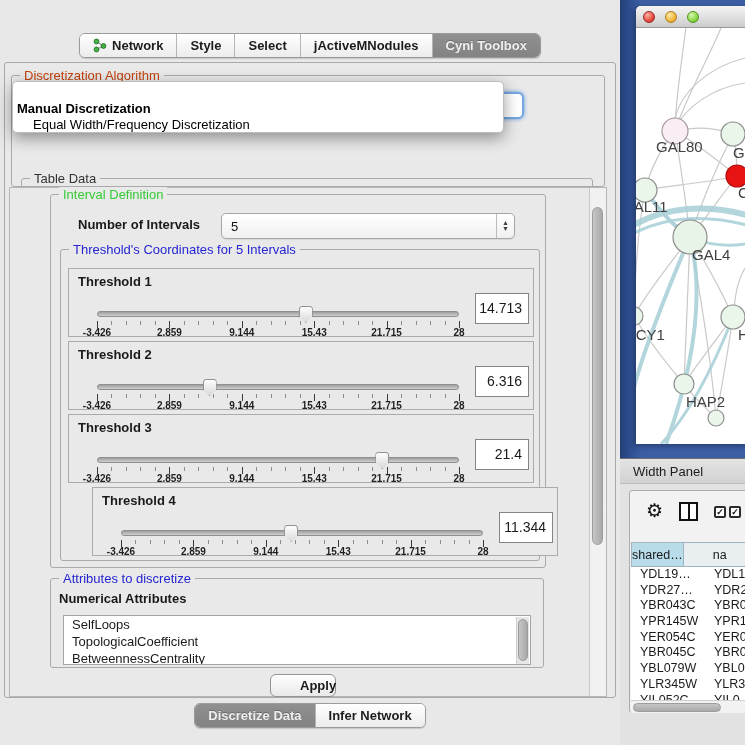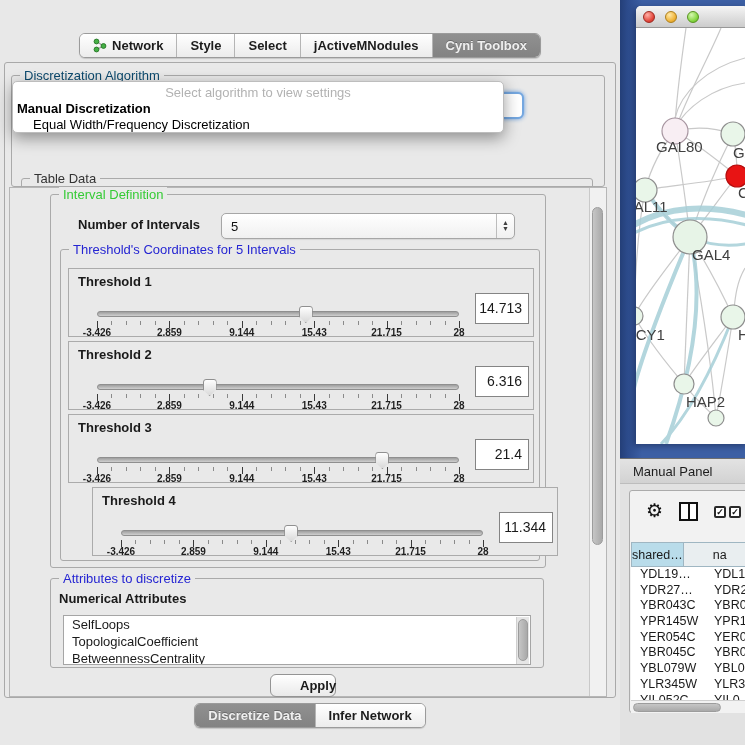--- a/index.html
+++ b/index.html
@@ -26,21 +26,21 @@
   .seg:first-child { border-left:none; }
   .seg.active { background:linear-gradient(#909090,#838383); color:#efefef; text-shadow:0 -1px 0 rgba(0,0,0,.25); }
 
   #main-panel { left:4px; top:62px; width:612px; height:636px;
     border:1px solid #a9a9a9; border-radius:3px; background:#e9e9e9; }
 
   .groupbox { position:absolute; border:1px solid #aaaaaa; border-radius:3px; }
   .grouplabel { position:absolute; top:-8px; left:8px; padding:0 4px; background:#e9e9e9; font-size:13px; white-space:nowrap; }
   .glabel-green { color:#35cb35; }
   .glabel-blue  { color:#2525d2; }
-  .glabel-dim   { color:#0c4a6e; }
+  .glabel-dim   { color:#c2410c; }
   .glabel-dark  { color:#333; }
 
   
   .combo { position:absolute; background:linear-gradient(#ffffff,#f0f0f0); border:1px solid #a6a6a6;
     border-radius:5px; font-size:13px; box-shadow:0 1px 1px rgba(0,0,0,.08); }
   .combo .val { position:absolute; left:9px; top:50%; transform:translateY(-50%); color:#111; }
   .combo .stepper { position:absolute; right:0; top:0; bottom:0; width:18px; border-left:1px solid #bcbcbc;
     display:flex; flex-direction:column; align-items:center; justify-content:center; color:#3f3f3f; }
   .combo .stepper span { font-size:7px; line-height:6px; }
 
@@ -389,21 +389,20 @@
       <div id="apply-btn">Apply</div>
 
       <div class="vtrack" style="right:0; top:0; width:17px; height:508px;">
         <div class="vthumb" style="left:2px; top:19px; width:11px; height:338px;"></div>
       </div>
     </div>
   </div>
 
   <div id="algo-combo-frag" class="abs"></div>
   <div id="algo-popup" class="abs">
-    <div class="prompt">Select algorithm to view settings</div>
     <div class="opt1">Manual Discretization</div>
     <div class="opt2">Equal Width/Frequency Discretization</div>
   </div>
 
   <div class="segbar abs" style="top:703px;">
     <div class="segwrap">
       <div class="seg active">
           <span>Discretize Data</span>
         </div>
       <div class="seg">
@@ -479,21 +478,21 @@
             <text x="-12" y="312">GCY1</text>
             <text x="102" y="312">H</text>
             <text x="50" y="379">HAP2</text>
           </g>
         </svg>
       </div>
     </div>
   </div>
 
   <div id="table-panel-bar" class="abs">
-    <span class="title">Manual Panel</span>
+    <span class="title">Width Panel</span>
   </div>
   <div id="table-panel-body" class="abs">
     <div id="table-inner">
       <div id="tp-toolbar">
         <span id="gear-ic">⚙</span>
         <span id="split-ic"></span>
         <span id="cb1" class="cb-ic">✓</span>
         <span id="cb2" class="cb-ic">✓</span>
       </div>
       <div id="tp-header">

